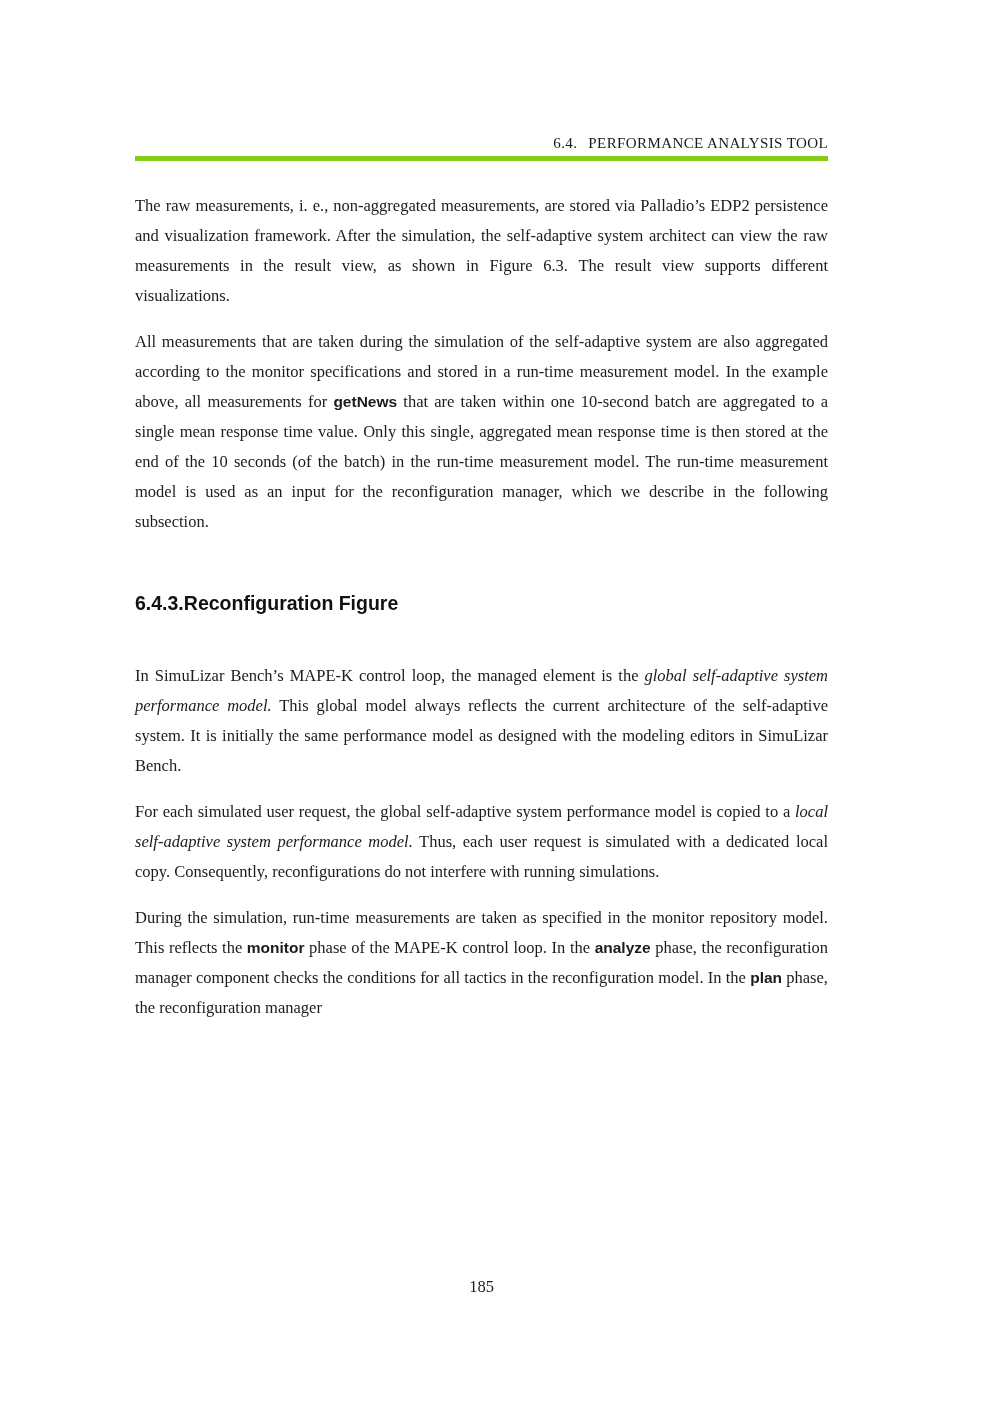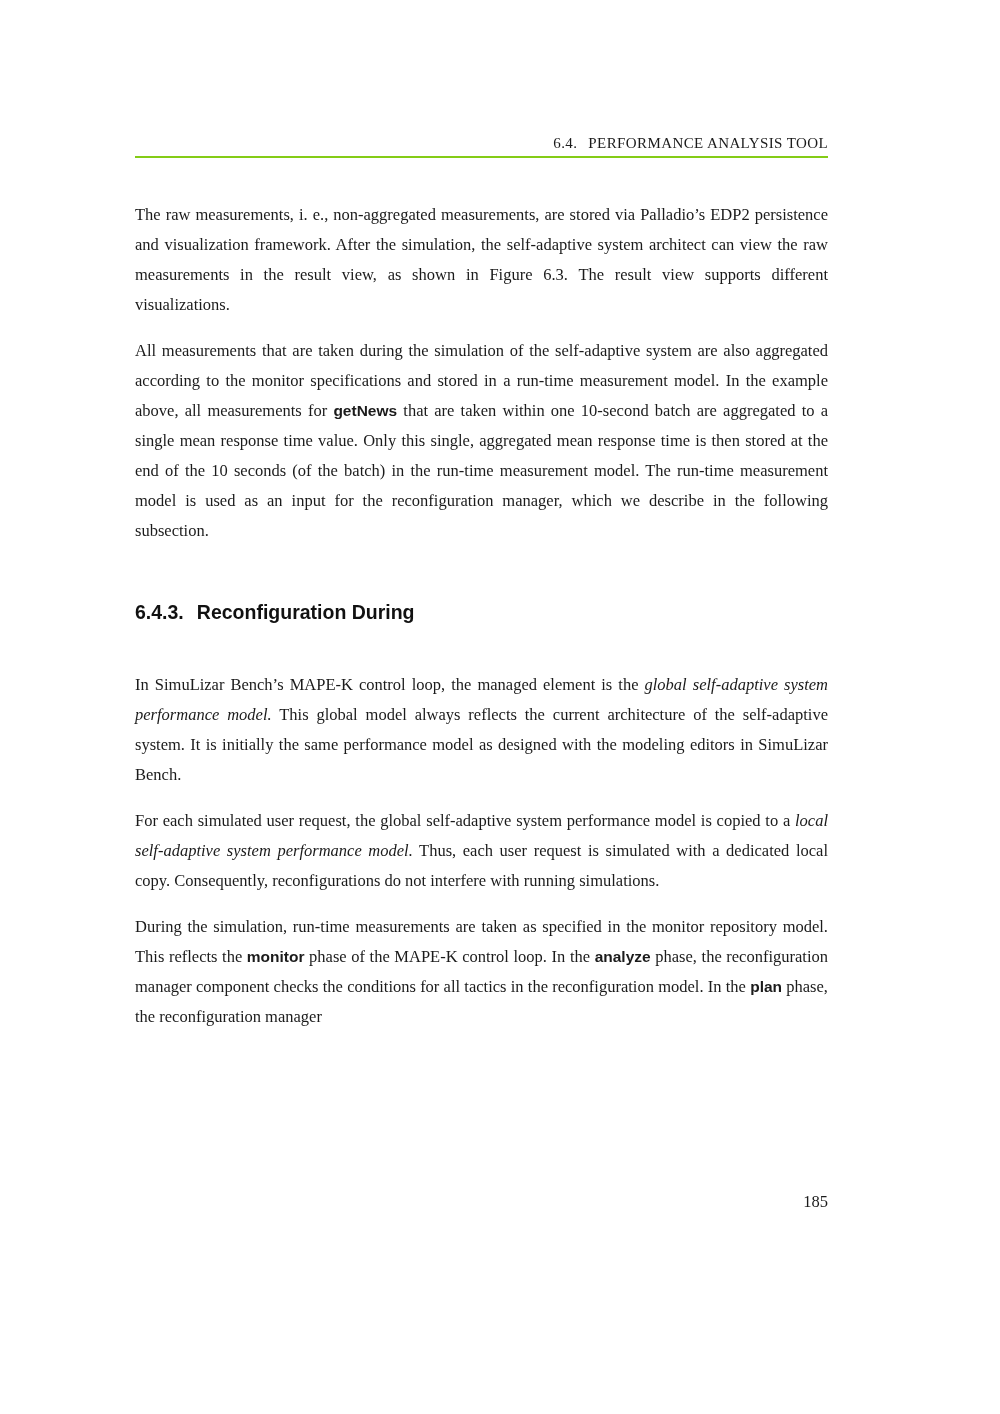--- a/index.html
+++ b/index.html
@@ -19,90 +19,90 @@
   
   .running-head {
     position: absolute;
     left: 135px;
     top: 134px;
     width: 693px;
     text-align: right;
     font-size: 15px;
     line-height: 18px;
     letter-spacing: 0.4px;
-    border-bottom: 2px solid #84cc16;
+    border-bottom: 5px solid #84cc16;
     padding-bottom: 4px;
     white-space: nowrap;
   }
   .head-num { margin-right: 11px; }
 
   
   .body-text {
     position: absolute;
     left: 135px;
     top: 187px;
     width: 693px;
     font-size: 16.5px;
     line-height: 30px;
     text-align: justify;
     hyphens: auto;
     -webkit-hyphens: auto;
   }
   .para {
-    margin: 13px 0 16px 0;
+    margin: 4px 0 16px 0;
   }
   .subsection-heading {
     font-family: "Liberation Sans", sans-serif;
     font-weight: bold;
     font-size: 19.5px;
     line-height: 28px;
     color: #111111;
     text-align: left;
     margin: 52px 0 44px 0;
     letter-spacing: 0;
   }
-  .heading-num { margin-right: 13px; }
+  .heading-num { }
 
   
   .seg-normal { }
   .seg-italic { font-style: italic; }
   .seg-sans {
     font-family: "Liberation Sans", sans-serif;
     font-size: 0.94em;
     font-weight: bold;
   }
 
   
   .page-number {
     position: absolute;
     left: 135px;
-    top: 1192px;
+    top: 1277px;
     width: 693px;
-    text-align: right;
+    text-align: center;
     font-size: 16.5px;
     line-height: 20px;
   }
 </style>
 </head>
 <body>
 
 <div class="sheet">
 
   <header class="running-head">
     <span class="head-num">6.4.</span><span class="head-title">PERFORMANCE ANALYSIS TOOL</span>
   </header>
 
   <main class="body-text">
 
     <p class="para"><span class="seg-normal">The raw measurements, i. e., non-aggregated measurements, are stored via Palladio’s EDP2 persistence and visualization framework. After the simulation, the self-adaptive system architect can view the raw measurements in the result view, as shown in Figure 6.3. The result view supports different visualizations.</span></p>
 
     <p class="para"><span class="seg-normal">All measurements that are taken during the simulation of the self-adaptive system are also aggregated according to the monitor specifications and stored in a run-time measurement model. In the example above, all measurements for </span><span class="seg-sans">getNews</span><span class="seg-normal"> that are taken within one 10-second batch are aggregated to a single mean response time value. Only this single, aggregated mean response time is then stored at the end of the 10 seconds (of the batch) in the run-time measurement model. The run-time measurement model is used as an input for the reconfiguration manager, which we describe in the following subsection.</span></p>
 
     <h2 class="subsection-heading">
-      <span class="heading-num">6.4.3.</span><span>Reconfiguration During</span>
+      <span class="heading-num">6.4.3.</span><span>Reconfiguration Figure</span>
     </h2>
 
 
     <p class="para"><span class="seg-normal">In SimuLizar Bench’s MAPE-K control loop, the managed element is the </span><span class="seg-italic">global self-adaptive system performance model.</span><span class="seg-normal"> This global model always reflects the current architecture of the self-adaptive system. It is initially the same performance model as designed with the modeling editors in SimuLizar Bench.</span></p>
 
     <p class="para"><span class="seg-normal">For each simulated user request, the global self-adaptive system performance model is copied to a </span><span class="seg-italic">local self-adaptive system performance model.</span><span class="seg-normal"> Thus, each user request is simulated with a dedicated local copy. Consequently, reconfigurations do not interfere with running simulations.</span></p>
 
     <p class="para"><span class="seg-normal">During the simulation, run-time measurements are taken as specified in the monitor repository model. This reflects the </span><span class="seg-sans">monitor</span><span class="seg-normal"> phase of the MAPE-K control loop. In the </span><span class="seg-sans">analyze</span><span class="seg-normal"> phase, the reconfiguration manager component checks the conditions for all tactics in the reconfiguration model. In the </span><span class="seg-sans">plan</span><span class="seg-normal"> phase, the reconfiguration manager</span></p>
 
   </main>

